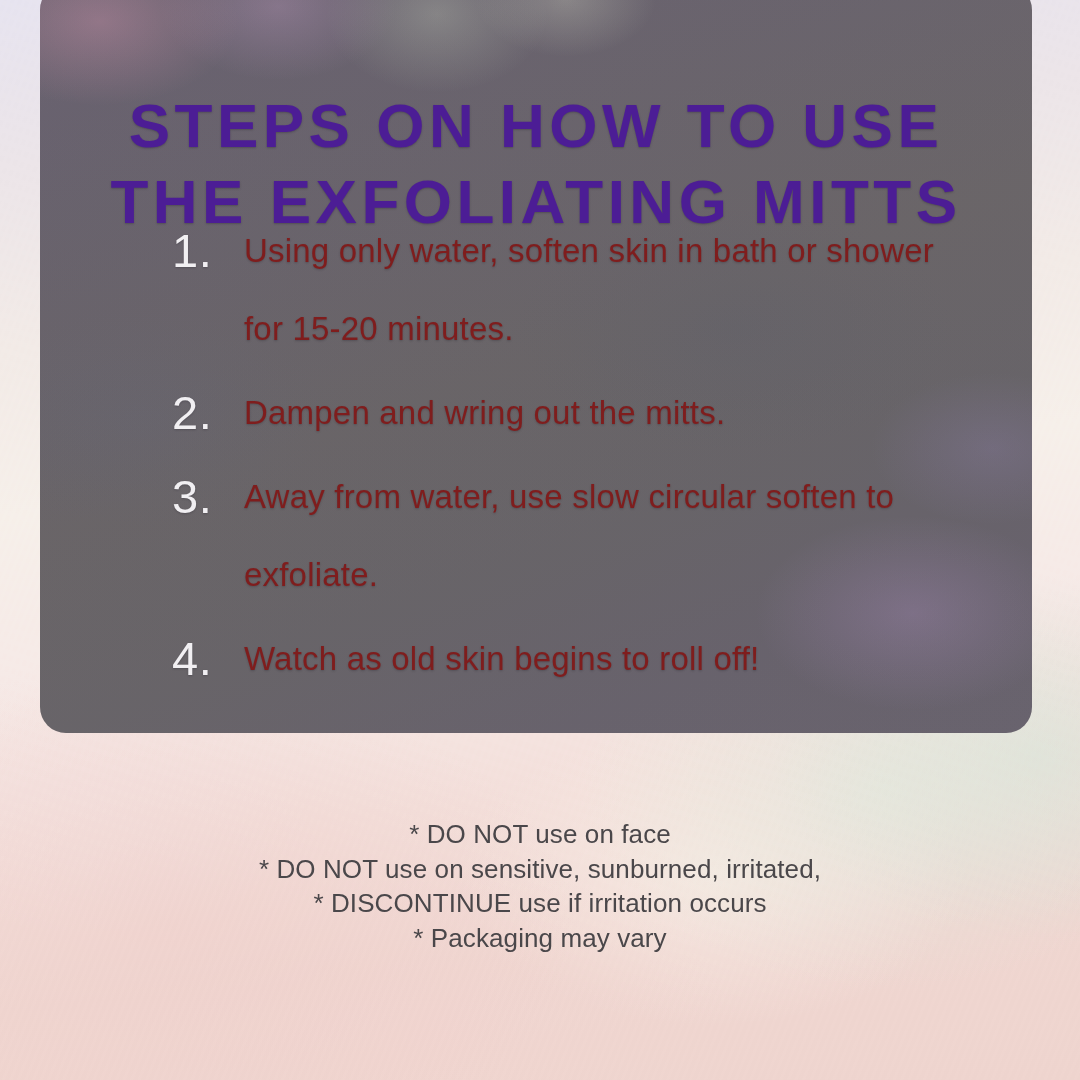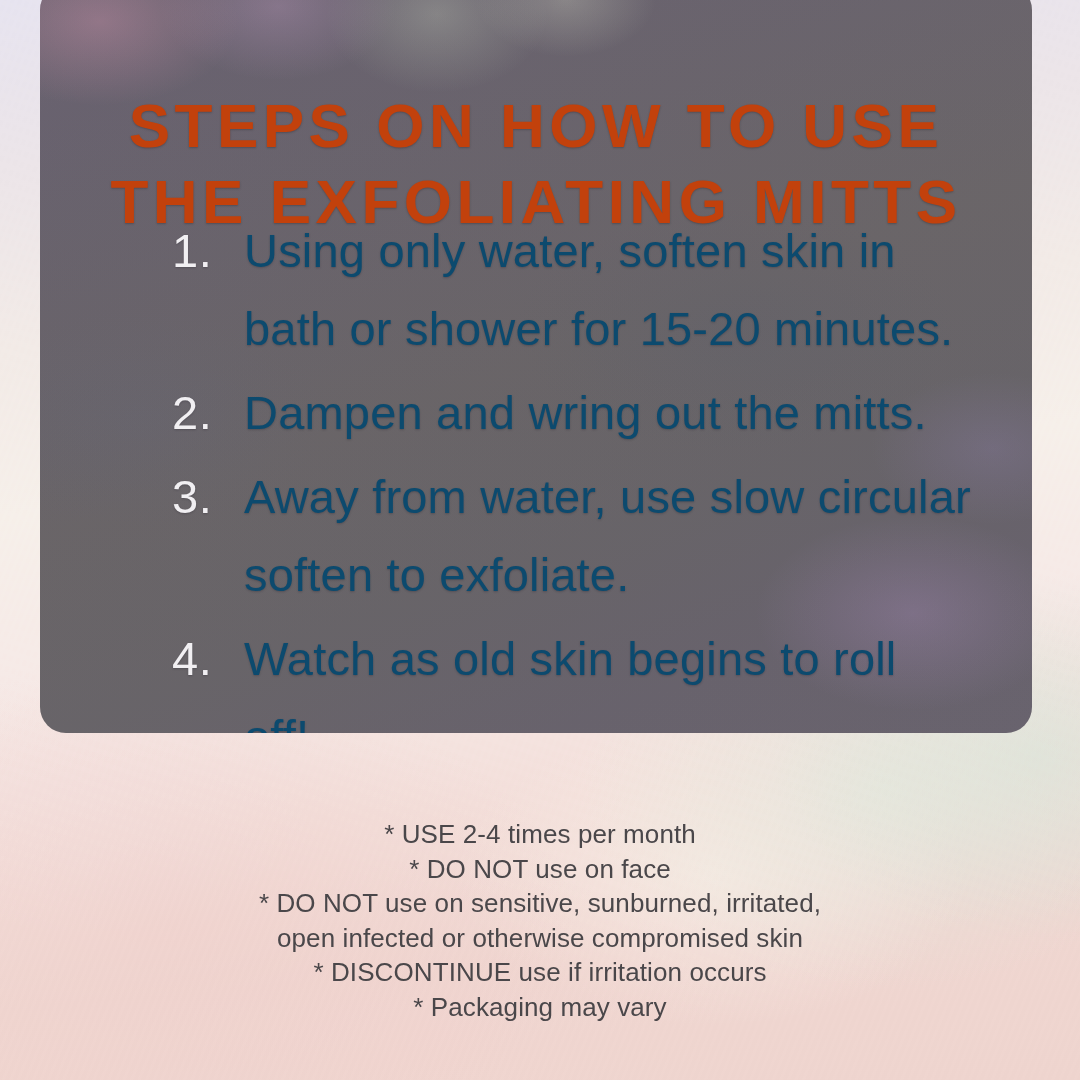--- a/index.html
+++ b/index.html
@@ -106,21 +106,21 @@
     inset: 0;
   }
 
   
   #panel-title {
     position: absolute;
     left: 0;
     right: 0;
     top: 62px;
     text-align: center;
-    color: #c2410c;
+    color: #4c1d95;
     font-family: "Liberation Sans", sans-serif;
     font-weight: bold;
     font-size: 62px;
     line-height: 76px;
     letter-spacing: 4.5px;
     text-shadow: 0 1px 2px rgba(40,38,46,0.35);
     white-space: pre-line;
   }
 
   
@@ -142,22 +142,22 @@
     flex: 0 0 72px;
     color: #f1eff2;
     font-size: 47px;
     line-height: 78px;
     font-weight: 300;
     letter-spacing: 0.5px;
     text-shadow: 0 1px 2px rgba(40,38,46,0.30);
   }
   .step-text {
     flex: 1 1 auto;
-    color: #0c4a6e;
-    font-size: 47px;
+    color: #7f1d1d;
+    font-size: 33px;
     line-height: 78px;
     font-weight: 300;
     letter-spacing: 0.2px;
     text-shadow: 0 1px 2px rgba(40,38,46,0.30);
   }
 
   
   #info-heading {
     position: absolute;
     left: 0;
@@ -222,21 +222,19 @@
         <li class="step-row">
           <span class="step-num">4.</span>
           <span class="step-text">Watch as old skin begins to roll off!</span>
         </li>
       </ol>
     </div>
   </div>
 
 
   <ul id="info-list">
-    <li class="info-line">* USE 2-4 times per month</li>
     <li class="info-line">* DO NOT use on face</li>
     <li class="info-line">* DO NOT use on sensitive, sunburned, irritated,</li>
-    <li class="info-line">open infected or otherwise compromised skin</li>
     <li class="info-line">* DISCONTINUE use if irritation occurs</li>
     <li class="info-line">* Packaging may vary</li>
   </ul>
 
 </div>
 
 </body></html>

